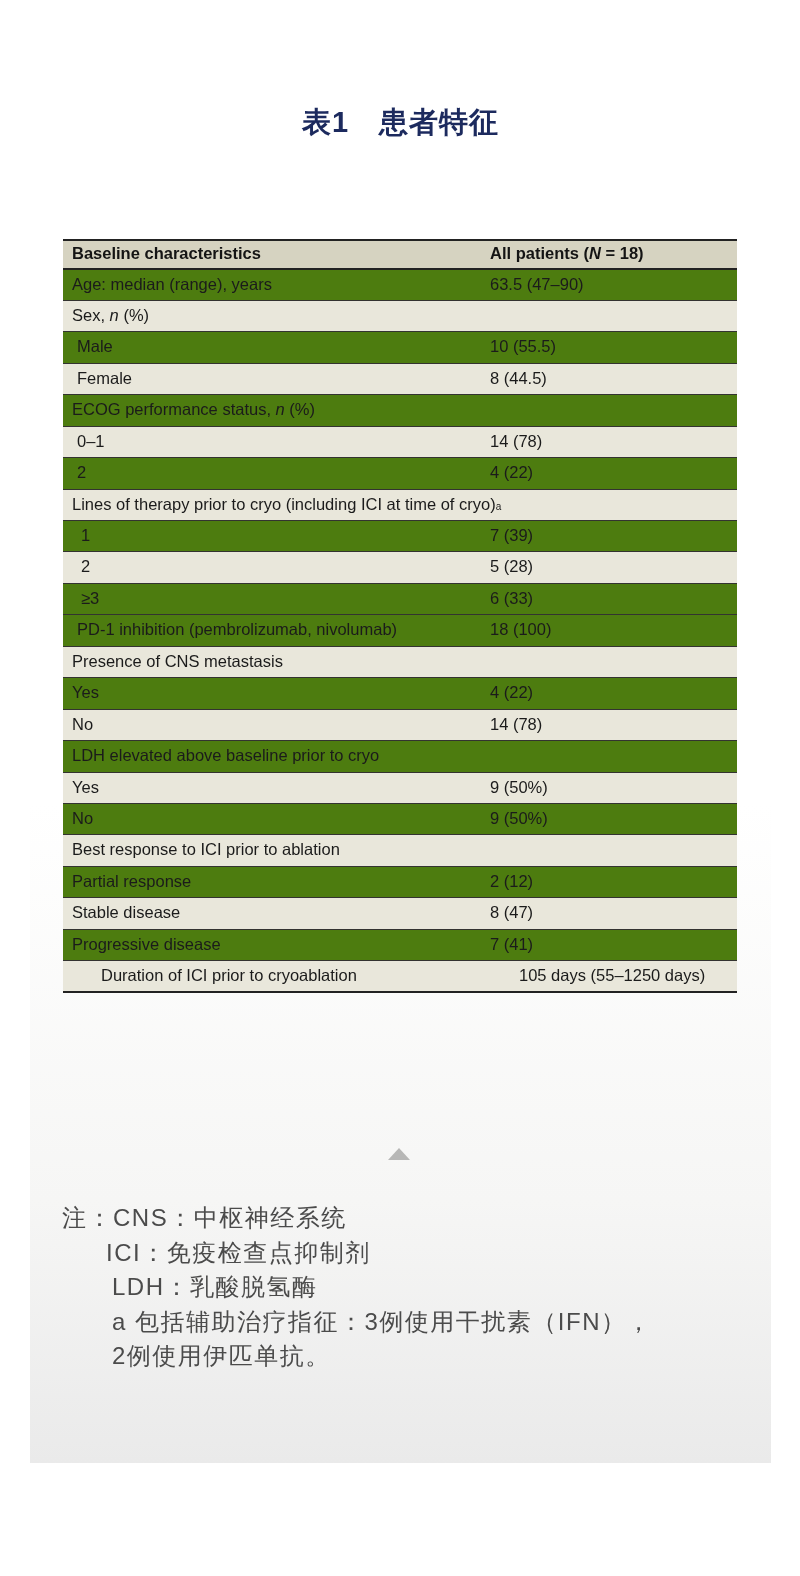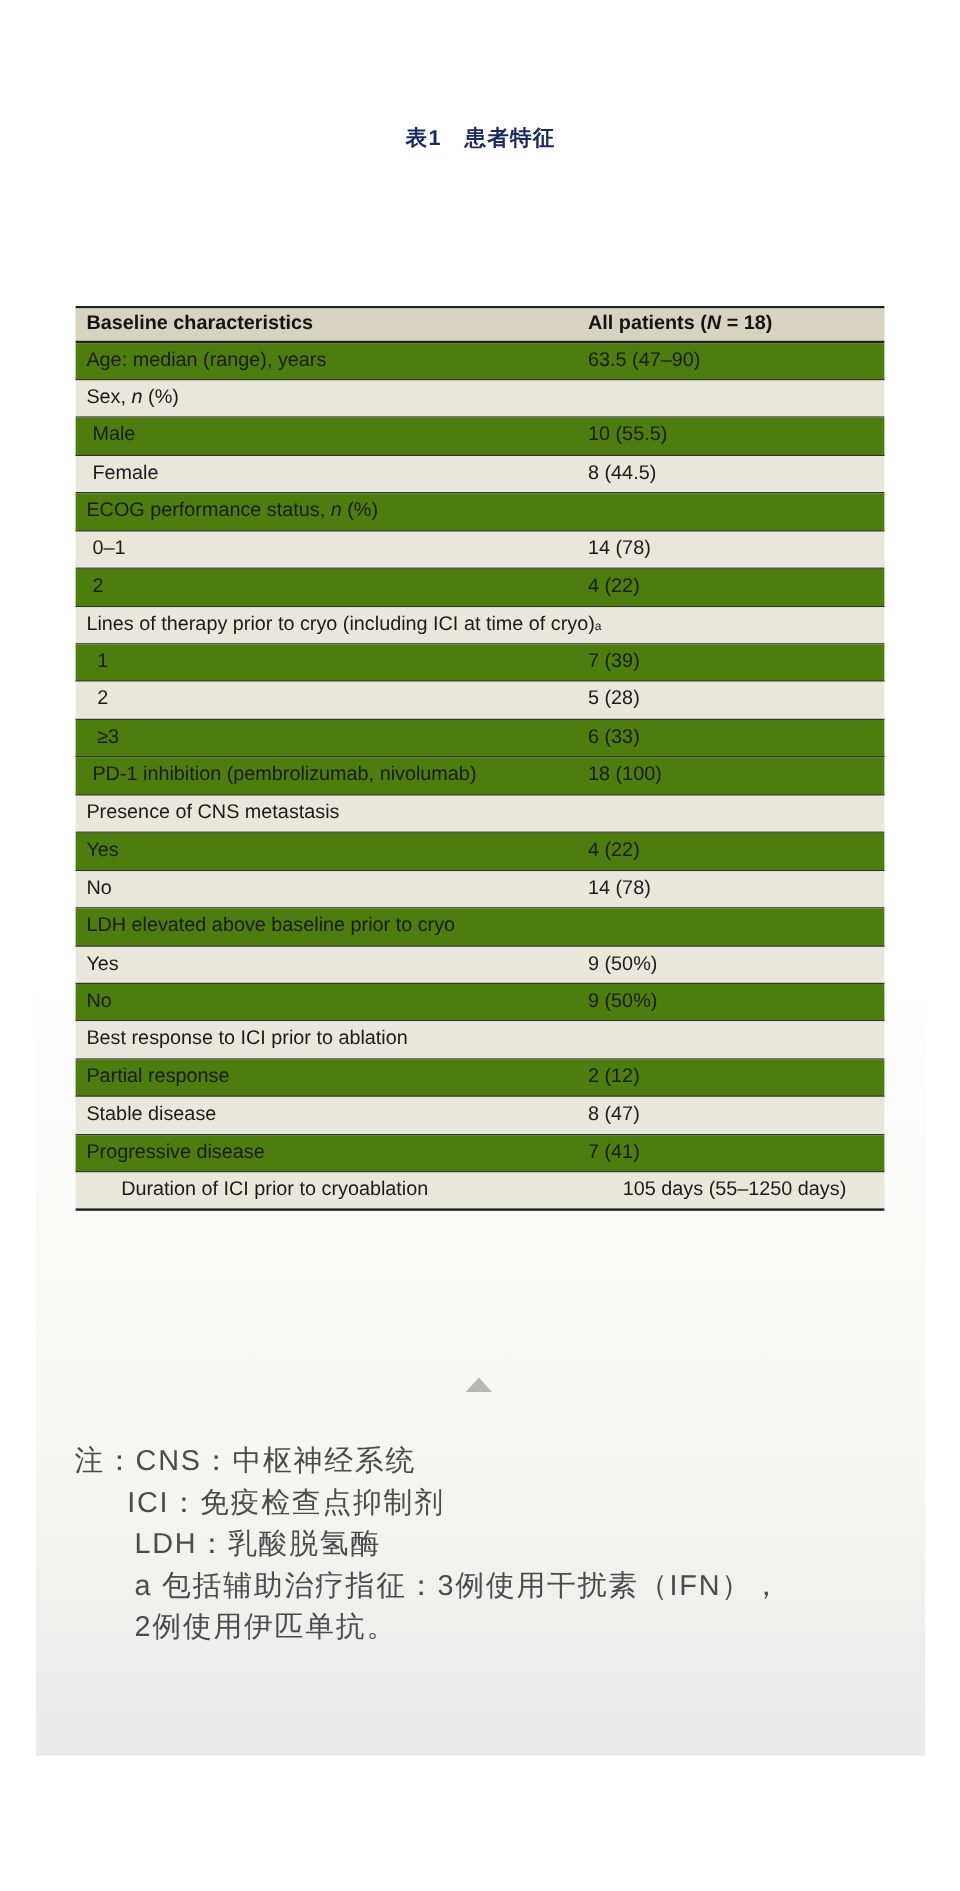--- a/index.html
+++ b/index.html
@@ -23,29 +23,29 @@
     height: 1463px;
     background: linear-gradient(180deg, #ffffff 0%, #ffffff 55%, #f6f6f5 82%, #eaeaea 100%);
   }
   .title {
     position: absolute;
     left: 30px;
     top: 103px;
     width: 741px;
     margin: 0;
     text-align: center;
-    font-size: 18px;
+    font-size: 29px;
     font-weight: bold;
     color: #1c2a5e;
     letter-spacing: 1px;
   }
   .ptable {
     position: absolute;
     left: 63px;
-    top: 255px;
+    top: 239px;
     width: 674px;
     border-top: 2.5px solid #222222;
     font-size: 16.5px;
     color: #1b1b1b;
   }
   .t-row {
     display: flex;
     box-sizing: border-box;
     height: 31.45px;
     line-height: 29px;

